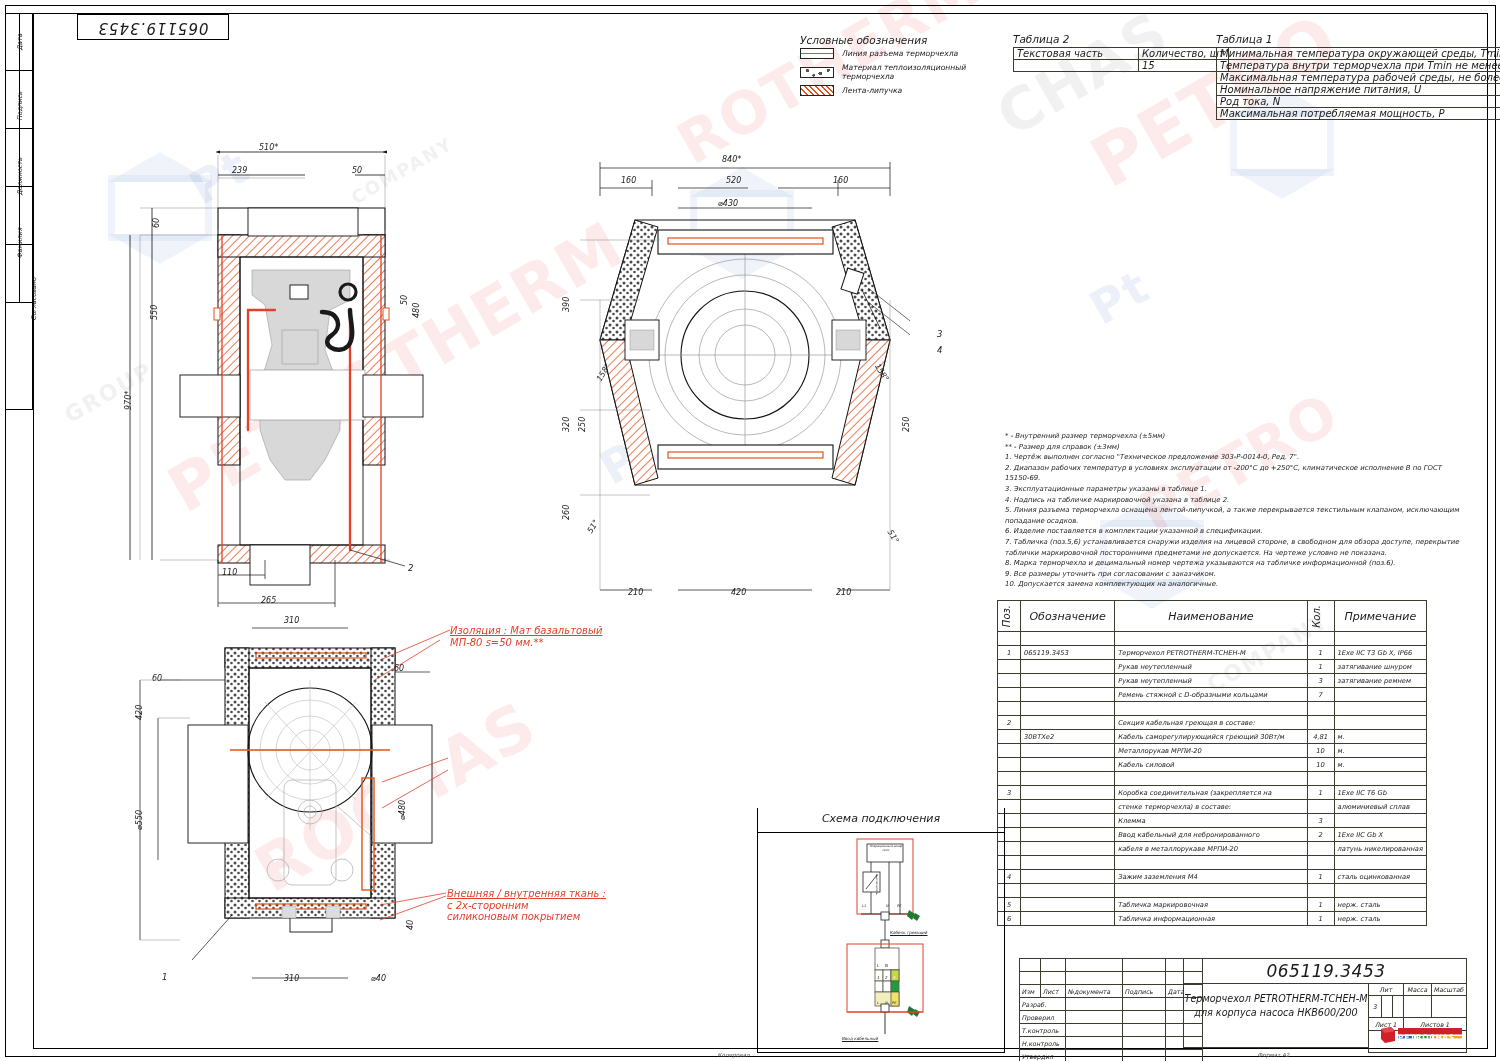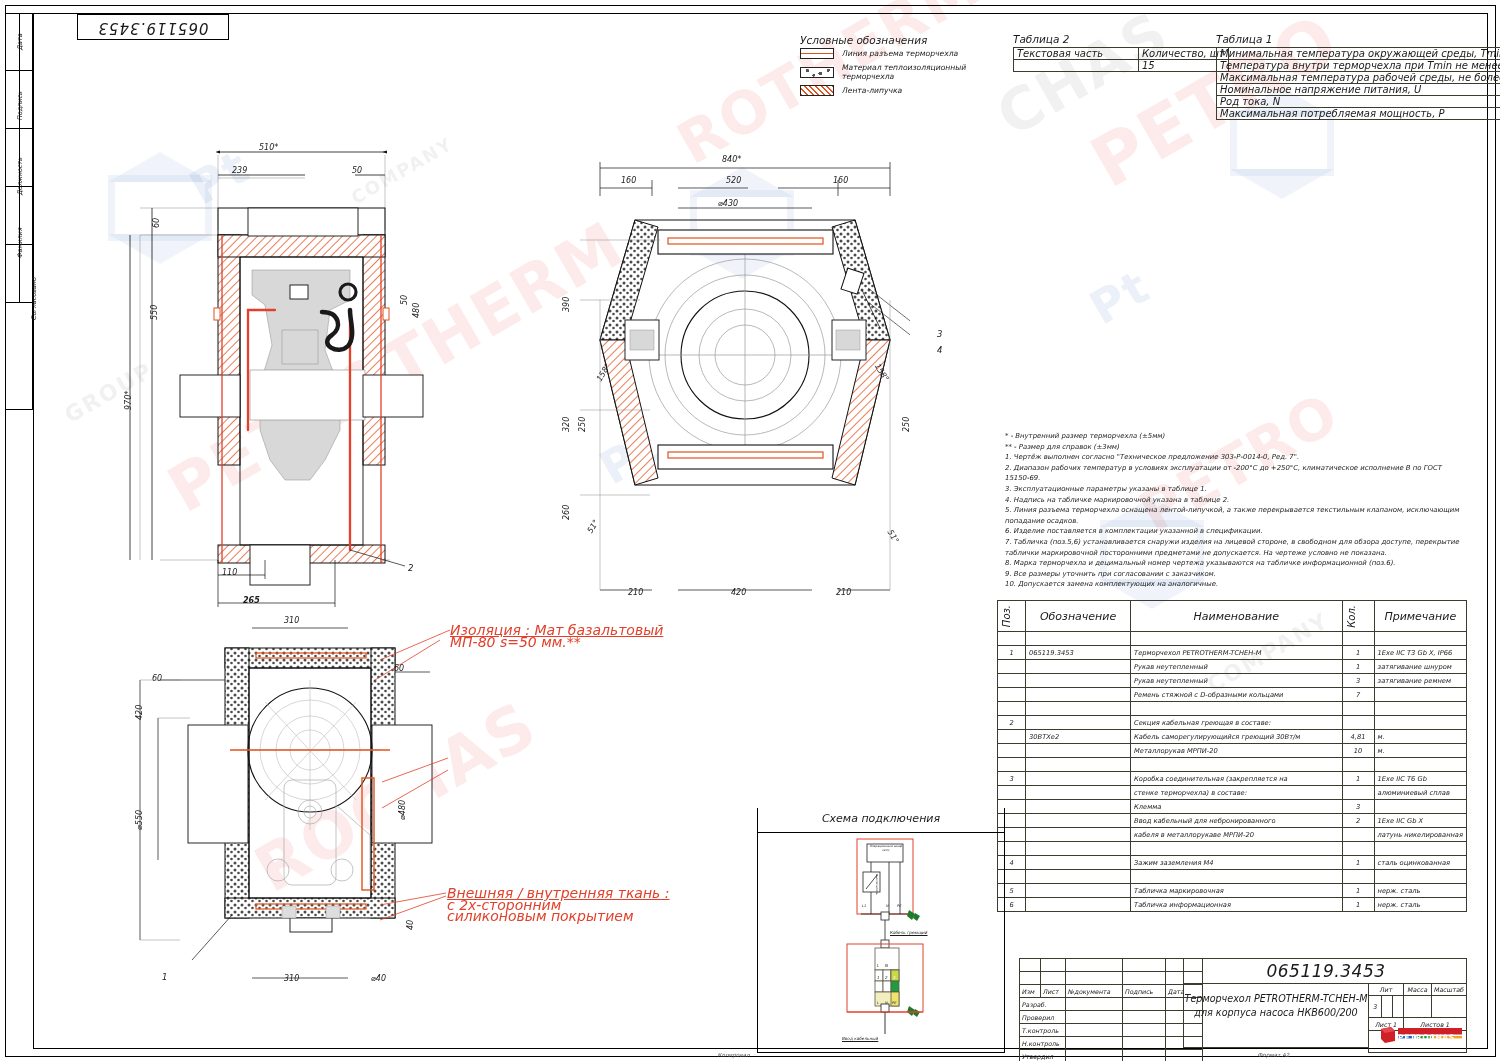--- a/index.html
+++ b/index.html
@@ -47,38 +47,38 @@
   .sw-mat{background:
      radial-gradient(circle at 20% 30%,#555 0 1.6px,transparent 1.7px),
      radial-gradient(circle at 60% 60%,#555 0 1.8px,transparent 1.9px),
      radial-gradient(circle at 85% 25%,#555 0 1.5px,transparent 1.6px),
      radial-gradient(circle at 40% 80%,#555 0 1.4px,transparent 1.5px),#fff;}
   .sw-velcro{background:repeating-linear-gradient(45deg,#e2521d 0 1.4px,#fff 1.4px 4px);}
   .legtxt{font-size:7.6px;font-style:italic;}
   
   .note{font-size:6.9px;font-style:italic;line-height:10.6px;}
   
-  table.spec{border-collapse:collapse;width:470px;}
+  table.spec{border-collapse:collapse;width:430px;}
   table.spec td{border:0.9px solid #3b3b2e;font-size:6.7px;font-style:italic;
       height:13px;padding:0 3px;white-space:nowrap;}
   table.spec td.hd{font-size:11px;text-align:center;height:30px;}
   .vhd{writing-mode:vertical-rl;transform:rotate(180deg);font-size:10px;font-style:italic;}
   .c-pos{width:22px;text-align:center;}
   .c-des{width:100px;}
   .c-nam{width:208px;}
   .c-kol{width:26px;text-align:center;}
   
   table.tb{border-collapse:collapse;}
   table.tb td{border:0.9px solid #3b3b2e;font-size:6.3px;font-style:italic;
       padding:0 2px;height:11px;white-space:nowrap;}
   
   .dim{position:absolute;font-size:8px;font-style:italic;white-space:nowrap;color:#1a1a1a;}
   .dimv{position:absolute;font-size:8px;font-style:italic;white-space:nowrap;
       transform:rotate(-90deg);transform-origin:0 0;}
-  .callout{position:absolute;font-size:14px;font-style:italic;color:#e2402a;
+  .callout{position:absolute;font-size:10px;font-style:italic;color:#e2402a;
       white-space:nowrap;line-height:11.5px;}
   .lead{position:absolute;font-size:8.5px;font-style:italic;}
   svg{display:block;}
 </style>
 </head>
 <body>
 
 <div>
   <div class="wm wm-red abs" style="left:140px;top:330px;font-size:64px;transform:rotate(-30deg);">PETROTHERM</div>
   <div class="wm wm-red abs" style="left:1080px;top:60px;font-size:70px;transform:rotate(-30deg);">PETRO</div>
@@ -281,20 +281,27 @@
   <tr>
           <td class="c-pos"></td>
           <td class="c-des"></td>
           <td class="c-nam">Металлорукав МРПИ-20</td>
           <td class="c-kol">10</td>
           <td>м.</td>
         </tr>
   <tr>
           <td class="c-pos"></td>
           <td class="c-des"></td>
+          <td class="c-nam">Кабель силовой</td>
+          <td class="c-kol">10</td>
+          <td>м.</td>
+        </tr>
+  <tr>
+          <td class="c-pos"></td>
+          <td class="c-des"></td>
           <td class="c-nam"></td>
           <td class="c-kol"></td>
           <td></td>
         </tr>
   <tr>
           <td class="c-pos">3</td>
           <td class="c-des"></td>
           <td class="c-nam">Коробка соединительная (закрепляется на</td>
           <td class="c-kol">1</td>
           <td>1Exe IIC T6 Gb</td>
@@ -562,21 +569,21 @@
 <div>
   <div class="dim" style="left:259px;top:143px;">510*</div>
   <div class="dim" style="left:232px;top:166px;">239</div>
   <div class="dim" style="left:352px;top:166px;">50</div>
   <div class="dimv" style="left:152px;top:228px;">60</div>
   <div class="dimv" style="left:150px;top:320px;">550</div>
   <div class="dimv" style="left:124px;top:410px;">970*</div>
   <div class="dimv" style="left:400px;top:305px;">50</div>
   <div class="dimv" style="left:412px;top:318px;">480</div>
   <div class="dim" style="left:222px;top:568px;">110</div>
-  <div class="dim" style="left:243px;top:596px;font-weight:bold;">265</div>
+  <div class="dim" style="left:261px;top:596px;">265</div>
   <div class="lead" style="left:408px;top:563px;">2</div>
 </div>
 
 <div class="abs" style="left:100px;top:555px;">
   <svg width="330" height="60" viewBox="0 0 330 60">
     <g stroke="#111" stroke-width="0.7" fill="none">
       <line x1="118" y1="20" x2="165" y2="20"></line>
         <line x1="118" y1="48" x2="235" y2="48"></line>
       <line x1="118" y1="5" x2="118" y2="52"></line>
         <line x1="165" y1="5" x2="165" y2="24"></line>

